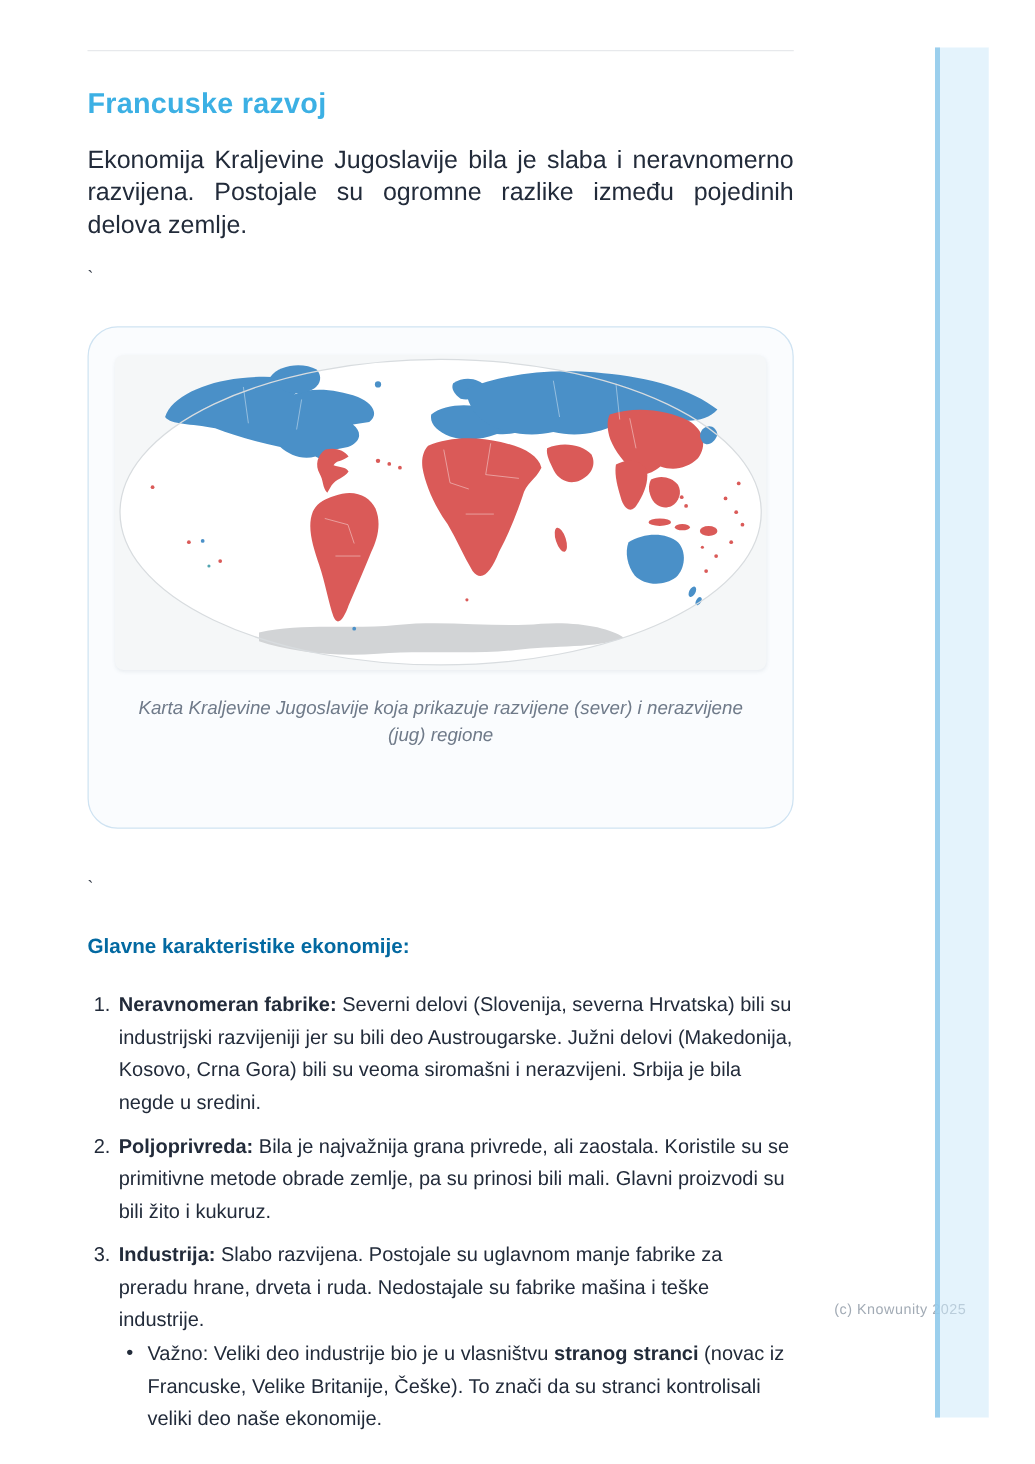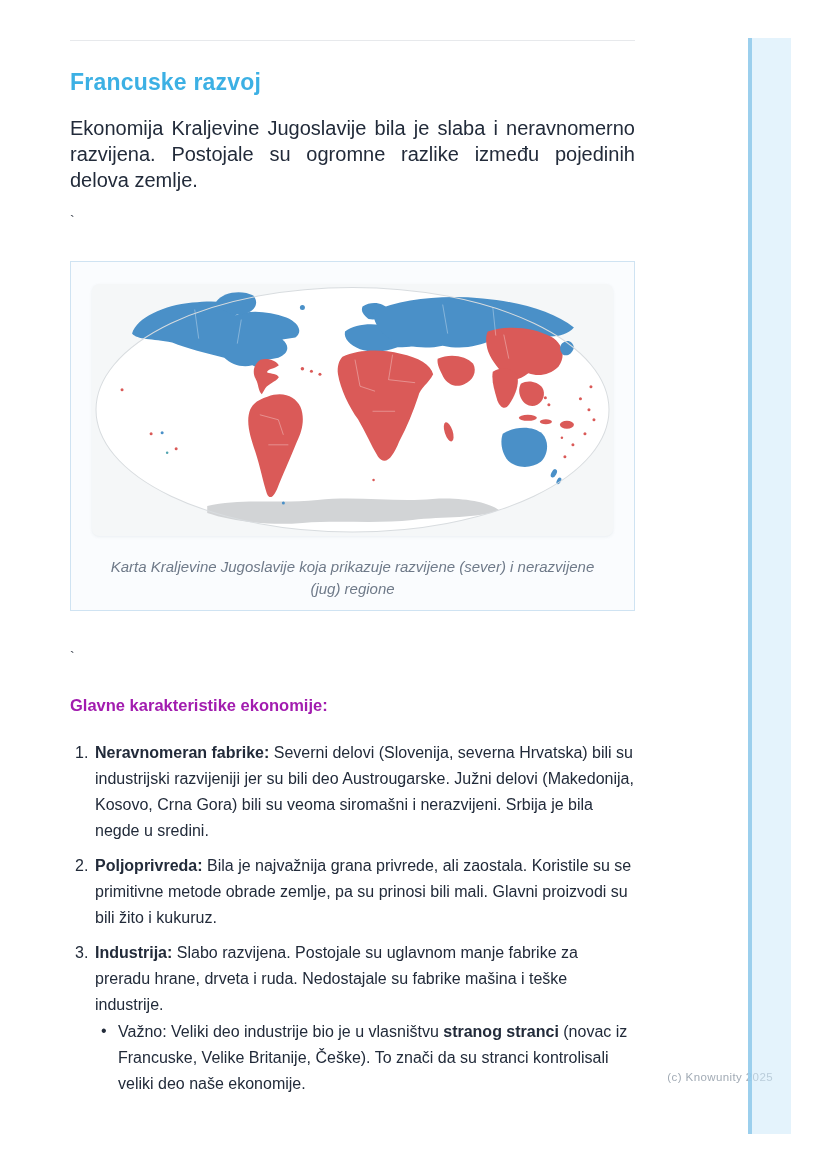--- a/index.html
+++ b/index.html
@@ -14,45 +14,45 @@
   .page-title{
     margin:27px 0 0 0;font-size:23px;line-height:28px;font-weight:bold;
     color:#3cb0e4;letter-spacing:.2px;
   }
   .intro{
     margin:19px 0 0 0;font-size:20px;line-height:26px;text-align:justify;
   }
   .tick{display:block;margin-top:19px;font-size:14px;line-height:18px;color:#3a414d;}
   .figure-card{
     margin-top:31px;border:1px solid #cfe3f2;background:#fafcfe;
-    border-radius:0;padding:22px 21px 0 21px;height:350px;box-sizing:border-box;
+    border-radius:24px;padding:22px 21px 0 21px;height:402px;box-sizing:border-box;
   }
   .map-wrap{
     height:252px;background:#f5f7f8;border-radius:7px;overflow:hidden;
     box-shadow:0 1px 3px rgba(100,120,140,.10);
   }
   .map-wrap svg{display:block;width:100%;height:100%;}
   .fig-caption{
     margin:20px auto 0 auto;max-width:512px;text-align:center;
     font-style:italic;font-size:15px;line-height:22px;color:#6f7a89;
   }
   .tick-2{margin-top:37px;}
   .section-heading{
-    margin:28px 0 0 0;font-size:16.5px;line-height:22px;font-weight:bold;color:#a21caf;
+    margin:28px 0 0 0;font-size:16.5px;line-height:22px;font-weight:bold;color:#0369a1;
   }
   .num-list{margin-top:24px;}
   .num-item{position:relative;padding-left:25px;margin-top:9px;font-size:16px;line-height:26px;}
   .num-item:first-child{margin-top:0;}
   .num-marker{position:absolute;left:5px;top:0;}
   .lead{font-weight:bold;}
   .sub-item{position:relative;padding-left:23px;margin-top:1px;font-size:16px;line-height:26px;}
   .sub-bullet{position:absolute;left:6px;top:-1px;}
   .lead-italic{}
   .page-footer{
-    position:absolute;top:1071px;right:55px;font-size:11.5px;letter-spacing:.4px;
+    position:absolute;top:1042px;right:55px;font-size:11.5px;letter-spacing:.4px;
     color:#a2abb5;z-index:1;
   }
   .side-strip{
     position:absolute;left:748px;top:38px;width:43px;height:1096px;
     background:rgba(206,234,250,0.55);
     border-left:4px solid rgba(142,200,234,0.85);
     box-sizing:border-box;z-index:2;
   }
   .land-dev{fill:#4a90c8;}
   .land-und{fill:#da5a58;}

